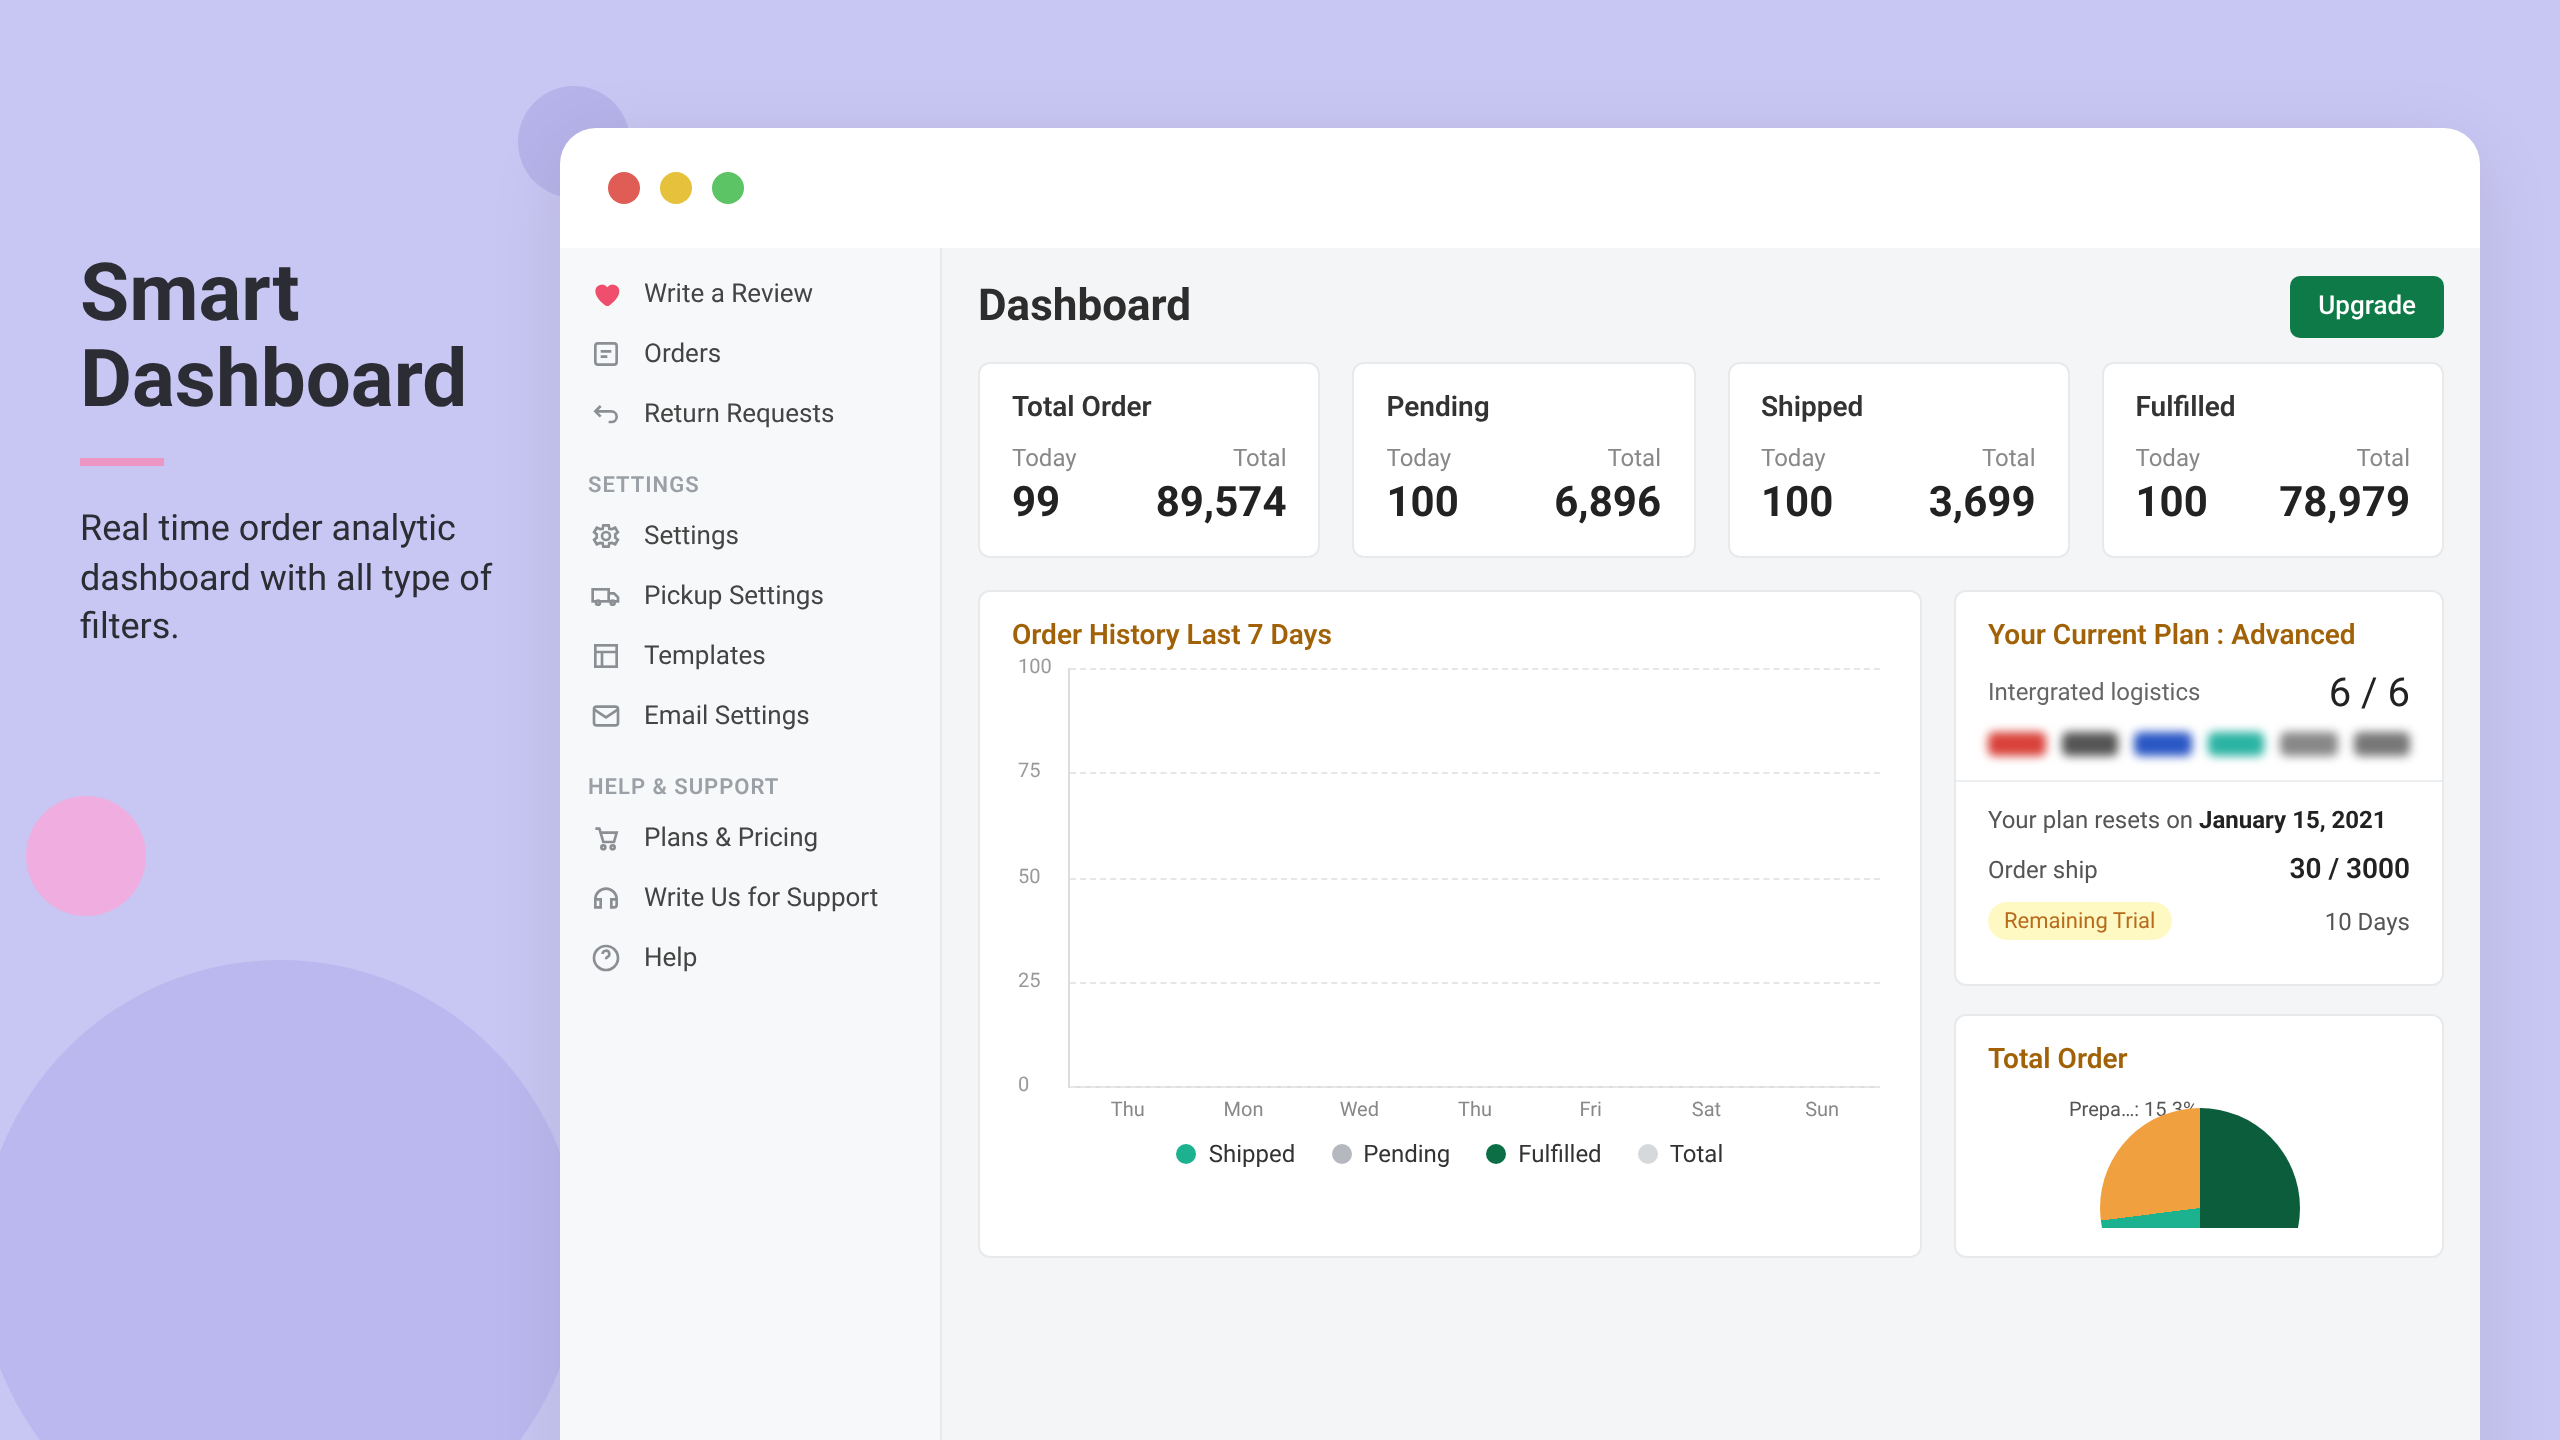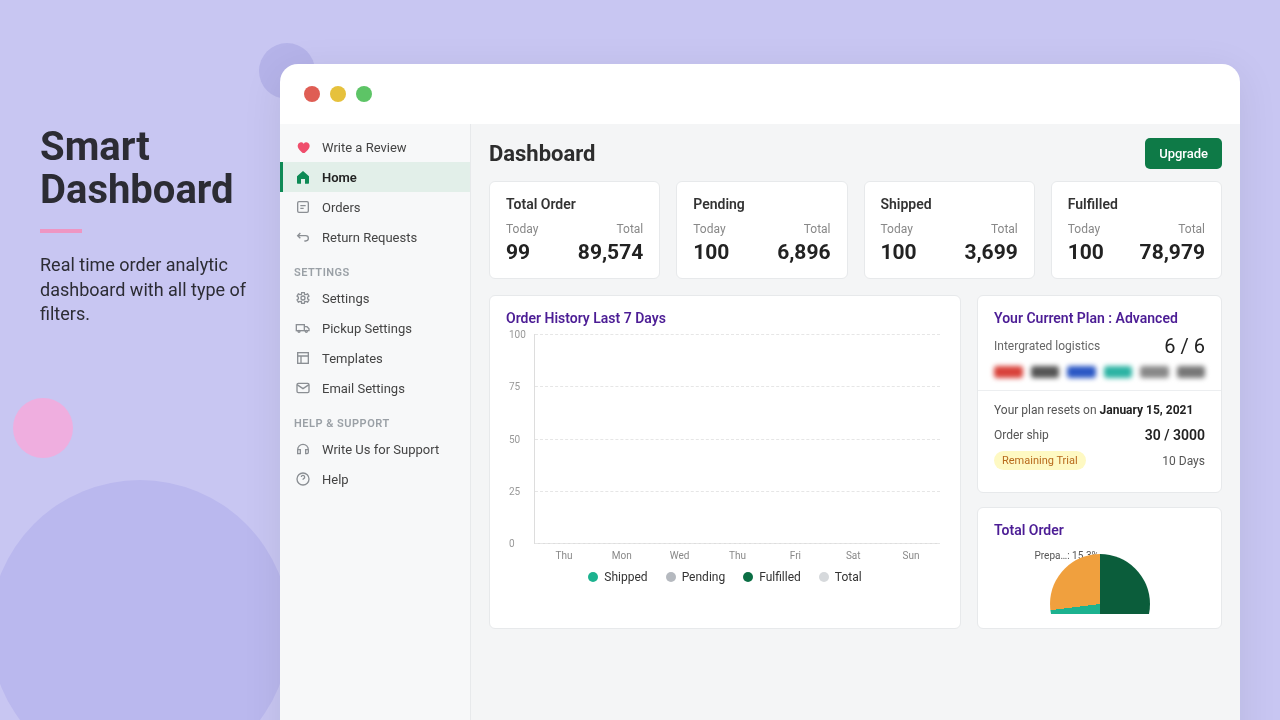--- a/index.html
+++ b/index.html
@@ -36,21 +36,21 @@
   .card{flex:1;background:#fff;border:1px solid #e7e9eb;border-radius:6px;padding:14px 16px;}
   .card h3{font-size:14px;font-weight:600;color:#333;margin-bottom:10px;}
   .crow{display:flex;justify-content:space-between;}
   .ccol .lab{font-size:12px;color:#888;}
   .ccol .val{font-size:21px;font-weight:700;color:#222;margin-top:4px;}
   .ccol.r{text-align:right;}
   .row2{display:flex;gap:16px;}
   .panel{background:#fff;border:1px solid #e7e9eb;border-radius:6px;padding:14px 16px;}
   .chartp{flex:1.62;}
   .sidep{width:245px;display:flex;flex-direction:column;gap:14px;}
-  .ptitle{font-size:14px;font-weight:600;color:#4c1d95;margin-bottom:8px;}
+  .ptitle{font-size:14px;font-weight:600;color:#a16207;margin-bottom:8px;}
   .chartarea{position:relative;height:210px;border-left:1px solid #ddd;border-bottom:1px solid #ddd;margin:6px 4px 4px 28px;}
   .gridline{position:absolute;left:0;right:0;border-top:1px dashed #e6e6e6;}
   .ylab{position:absolute;left:-26px;font-size:10px;color:#999;transform:translateY(-50%);}
   .bars{position:absolute;inset:0;display:flex;align-items:flex-end;}
   .bgroup{flex:1;display:flex;align-items:flex-end;justify-content:center;gap:2px;position:relative;}
   .bar{width:9px;border-radius:1px;}
   .bar.s{background:#1cb28f;}
   .bar.p{background:#b5b9bf;}
   .bar.f{background:#0b6e44;}
   .bar.t{background:#d6d9dc;}
@@ -97,28 +97,20 @@
   <div class="app">
     <div class="sidebar">
       <div class="srow">
         <span class="ic heart">
             <svg viewBox="0 0 24 24" fill="currentColor">
               <path d="M12 21s-8-5.3-8-11a5 5 0 0 1 9-3 5 5 0 0 1 9 3c0 5.7-8 11-8 11z"></path>
             </svg>
           </span>
         <span>Write a Review</span>
       </div>
-      <div class="srow active">
-        <span class="ic">
-            <svg viewBox="0 0 24 24" fill="currentColor">
-              <path d="M3 11l9-8 9 8v10a1 1 0 0 1-1 1h-5v-7h-6v7H4a1 1 0 0 1-1-1z"></path>
-            </svg>
-          </span>
-        <span>Home</span>
-      </div>
       <div class="srow">
         <span class="ic">
             <svg viewBox="0 0 24 24" fill="none" stroke="currentColor" stroke-width="2">
               <rect x="4" y="4" width="16" height="16" rx="2"></rect>
               <path d="M8 10h8M8 14h5"></path>
             </svg>
           </span>
         <span>Orders</span>
       </div>
       <div class="srow">
@@ -162,20 +154,30 @@
       <div class="srow">
         <span class="ic">
             <svg viewBox="0 0 24 24" fill="none" stroke="currentColor" stroke-width="2">
               <rect x="3" y="5" width="18" height="14" rx="2"></rect>
               <path d="M3 7l9 6 9-6"></path>
             </svg>
           </span>
         <span>Email Settings</span>
       </div>
       <div class="shead">HELP &amp; SUPPORT</div>
+      <div class="srow">
+        <span class="ic">
+            <svg viewBox="0 0 24 24" fill="none" stroke="currentColor" stroke-width="2">
+              <path d="M4 5h3l3 10h8l2-7H8"></path>
+              <circle cx="10" cy="19" r="1.5"></circle>
+              <circle cx="17" cy="19" r="1.5"></circle>
+            </svg>
+          </span>
+        <span>Plans &amp; Pricing</span>
+      </div>
       <div class="srow">
         <span class="ic">
             <svg viewBox="0 0 24 24" fill="none" stroke="currentColor" stroke-width="2">
               <path d="M4 13a8 8 0 1 1 16 0v4a2 2 0 0 1-2 2h-2v-6h4M4 13v6h4v-6H4"></path>
             </svg>
           </span>
         <span>Write Us for Support</span>
       </div>
       <div class="srow">
         <span class="ic">

